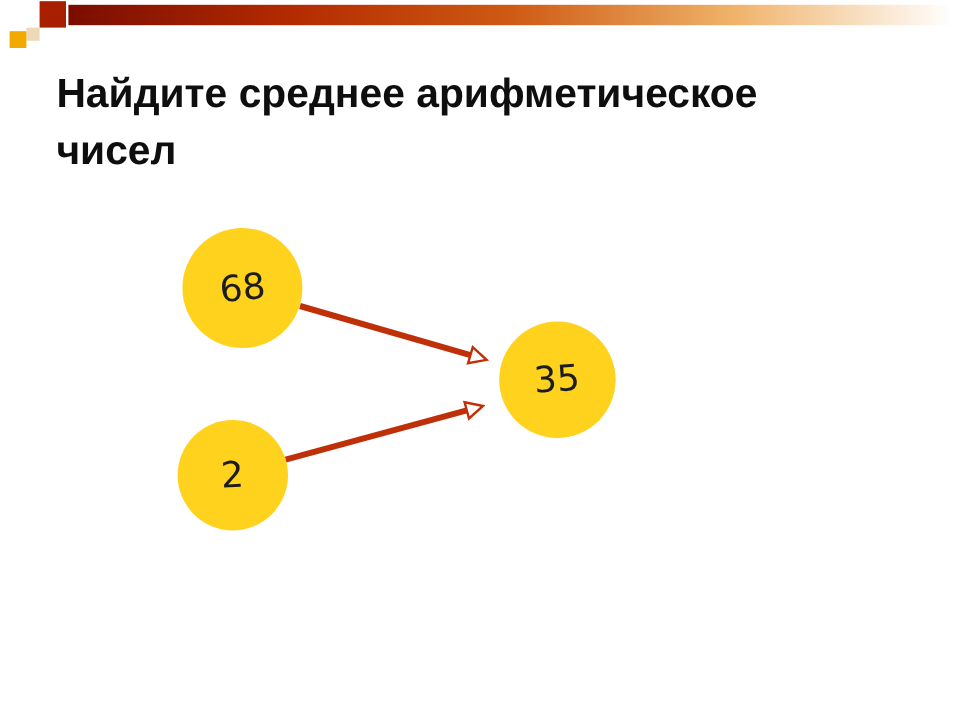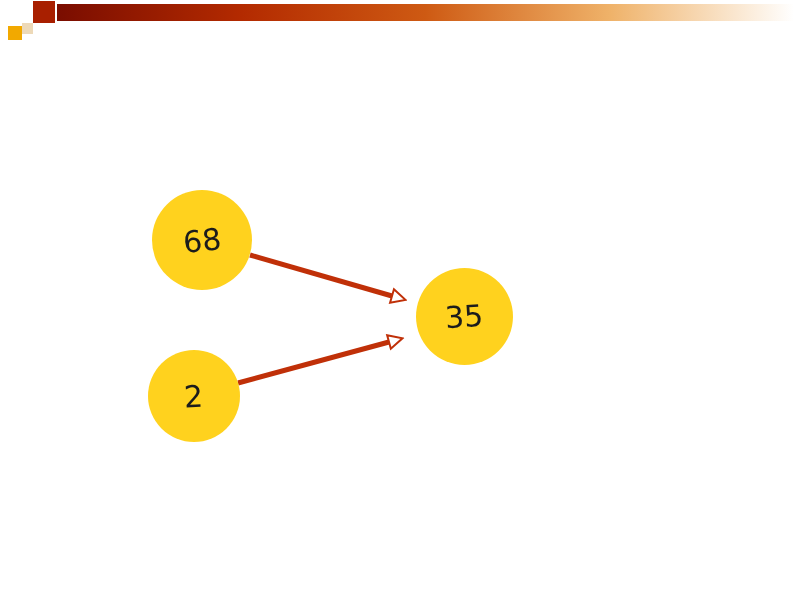--- a/index.html
+++ b/index.html
@@ -85,20 +85,21 @@
 <body>
 
 <div class="slide">
 
   <div class="decor-square sq-large"></div>
   <div class="decor-square sq-mid"></div>
   <div class="decor-square sq-small"></div>
 
   <div class="header-bar" style="background: linear-gradient(90deg, rgb(122, 13, 0), rgb(179, 42, 0), rgb(206, 90, 19), rgb(239, 178, 105), rgb(255, 255, 255));"></div>
 
+  <div class="slide-title">Найдите среднее арифметическое чисел</div>
 
   <svg class="arrows-layer" width="800" height="600" viewBox="0 0 800 600" xmlns="http://www.w3.org/2000/svg">
     <defs>
       <marker id="arrowhead" viewBox="0 0 18 18" markerWidth="18" markerHeight="18" refX="2" refY="9" orient="auto" markerUnits="userSpaceOnUse">
         <path class="arrowhead-path" d="M2,2 L16,9 L2,16 Z"></path>
       </marker>
     </defs>
     <line class="arrow-line" x1="250" y1="255" x2="392" y2="296" marker-end="url(#arrowhead)"></line>
     <line class="arrow-line" x1="238" y1="383" x2="389" y2="342" marker-end="url(#arrowhead)"></line>
   </svg>

